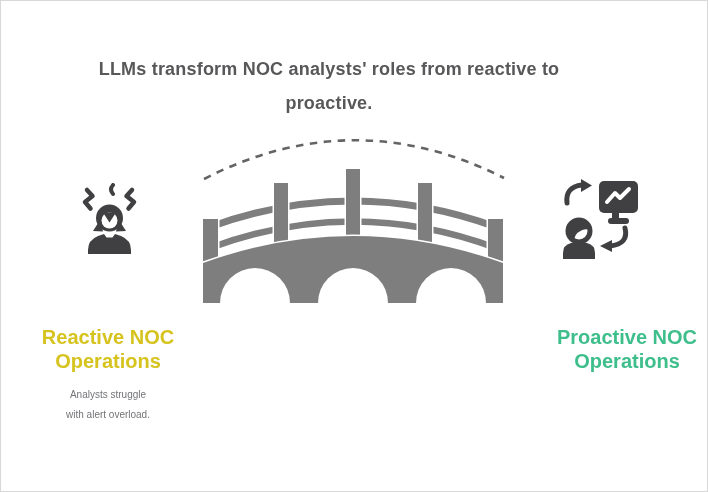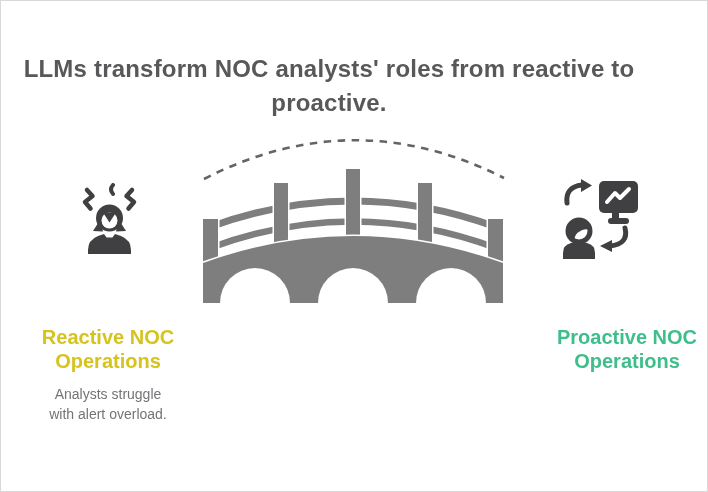--- a/index.html
+++ b/index.html
@@ -3,30 +3,30 @@
 <meta charset="utf-8">
 <style>
   html,body{margin:0;padding:0;background:#fff;}
   body{font-family:"Liberation Sans",sans-serif;}
   .canvas{
     position:relative;width:706px;height:490px;background:var(--background,#fff);
     border:1px solid var(--border,#d8d8d8);overflow:hidden;
   }
   .title{
     position:absolute;top:51px;left:0;width:656px;text-align:center;
-    font-size:24px;line-height:34px;font-weight:bold;color:var(--title-text,#58585a);
+    font-size:18px;line-height:34px;font-weight:bold;color:var(--title-text,#58585a);
     white-space:pre-line;letter-spacing:.2px;
   }
   .col{position:absolute;text-align:center;}
   .col-left{left:12px;top:325px;width:190px;}
   .col-right{left:531px;top:325px;width:190px;}
   .heading{font-size:20px;line-height:23.5px;font-weight:bold;white-space:pre-line;}
   .heading-reactive{color:var(--reactive-heading,#d6c31e);}
   .heading-proactive{color:var(--proactive-heading,#3dbe8b);}
-  .desc{margin-top:12px;font-size:14px;line-height:19.5px;color:var(--description-text,#737477);white-space:pre-line;}
+  .desc{margin-top:12px;font-size:10px;line-height:19.5px;color:var(--description-text,#737477);white-space:pre-line;}
   .abs{position:absolute;}
   
   .bfill{fill:var(--bridge-fill,#7e7e7e);stroke:#fff;stroke-width:3;paint-order:stroke;}
   .rail-case{fill:none;stroke:#fff;stroke-width:11.5;}
   .rail{fill:none;stroke:var(--bridge-fill,#7e7e7e);}
   .arch{fill:#fff;}
   .dash{fill:none;stroke:var(--dashed-arc,#646464);stroke-width:2.6;stroke-dasharray:7.5 6.5;}
   .dk{fill:var(--side-icons,#404042);}
   .dks{fill:none;stroke:var(--side-icons,#404042);stroke-linecap:round;stroke-linejoin:round;}
   .wt{fill:#fff;}

